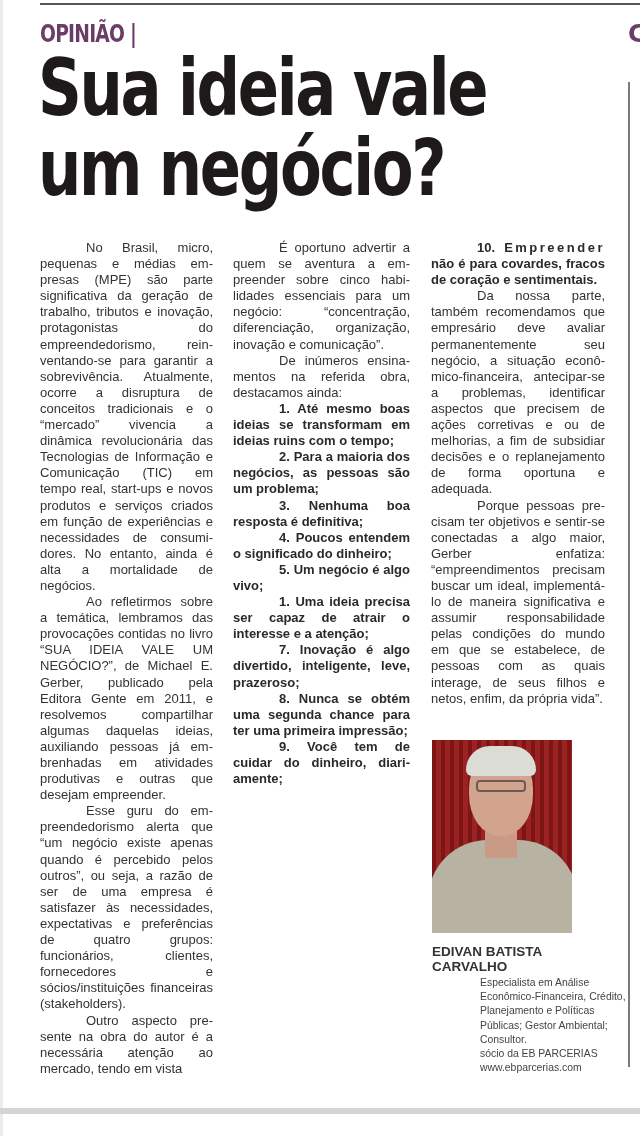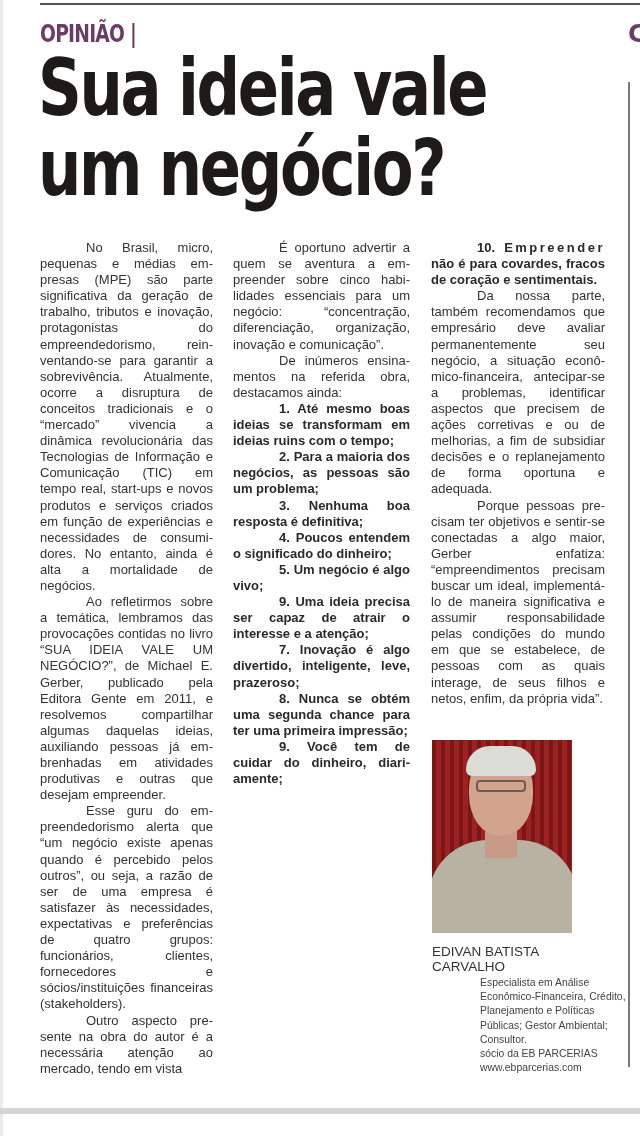--- a/index.html
+++ b/index.html
@@ -19,21 +19,21 @@
   .c3 { left:431px; width:174px; }
   .spaced { letter-spacing:2.5px; }
   .photo { position:absolute; left:432px; top:740px; width:140px; height:193px; background:#8e1b1b; overflow:hidden; }
   .photo .stripes { position:absolute; inset:0; background:repeating-linear-gradient(90deg, #7d1515 0 4px, #9a2222 4px 9px); }
   .photo .shirt { position:absolute; left:-4px; top:100px; width:150px; height:110px; background:#b7b2a2; border-radius:60px 60px 0 0; }
   .photo .neck { position:absolute; left:53px; top:88px; width:32px; height:30px; background:#c99a85; }
   .photo .head { position:absolute; left:37px; top:10px; width:64px; height:86px; background:#d2a48e; border-radius:45% 45% 48% 48%; }
   .photo .hair { position:absolute; left:34px; top:6px; width:70px; height:30px; background:#dcdcd6; border-radius:40px 40px 10px 10px; }
   .photo .glasses { position:absolute; left:44px; top:40px; width:50px; height:12px; border:2px solid #6d5a52; border-radius:4px; box-sizing:border-box; }
   .byline { position:absolute; left:432px; top:944px; width:200px; color:#444; }
-  .byline .name { font-weight:normal; font-size:13.5px; line-height:15px; color:#333; }
+  .byline .name { font-weight:bold; font-size:13.5px; line-height:15px; color:#333; }
   .byline .desc { font-size:10.4px; line-height:14.2px; margin-top:2px;margin-left:48px; }
   .bottom-bar { position:absolute; left:0; top:1108px; width:640px; height:6px; background:#d4d4d4; }
   .bottom-white { position:absolute; left:3px; top:1114px; width:637px; height:22px; background:#fff; }
 </style>
 </head>
 <body>
 
 <div class="page"></div>
 <div class="top-rule"></div>
 <div class="section">OPINIÃO |</div>
@@ -54,21 +54,21 @@
 </div>
 
 <div class="col c2">
   <p>É oportuno advertir a quem se aventura a em­preender sobre cinco habi­lidades essenciais para um negócio: “concen­tração, diferenciação, or­ganização, inovação e co­municação”.</p>
   <p>De inúmeros ensina­mentos na referida obra, destacamos ainda:</p>
   <p class="b">1. Até mesmo boas ideias se transfor­mam em ideias ruins com o tempo;</p>
   <p class="b">2. Para a maioria dos negócios, as pes­soas são um problema;</p>
   <p class="b">3. Nenhuma boa resposta é definitiva;</p>
   <p class="b">4. Poucos enten­dem o significado do dinheiro;</p>
   <p class="b">5. Um negócio é algo vivo;</p>
-  <p class="b">9. Uma ideia pre­cisa ser capaz de atrair o interesse e a atenção;</p>
+  <p class="b">1. Uma ideia pre­cisa ser capaz de atrair o interesse e a atenção;</p>
   <p class="b">7. Inovação é algo divertido, inteligen­te, leve, prazeroso;</p>
   <p class="b">8. Nunca se obtém uma segunda chance para ter uma pri­meira impressão;</p>
   <p class="b">9. Você tem de cuidar do dinheiro, diari­amente;</p>
 </div>
 
 <div class="col c3">
   <p class="b"><span>10.</span> <span class="spaced">Empreender</span> <span>não é para covardes, fracos de coração e sen­timentais.</span></p>
   <p>Da nossa parte, também recomendamos que empresário deve ava­liar permanentemente seu negócio, a situação econô­mico-financeira, antecipar-se a problemas, identificar aspectos que precisem de ações corretivas e ou de melhorias, a fim de subsidi­ar decisões e o replaneja­mento de forma oportuna e adequada.</p>
   <p>Porque pessoas pre­cisam ter objetivos e sen­tir-se conectadas a algo maior, Gerber enfatiza: “empreendimentos preci­sam buscar um ideal, im­plementá-lo de maneira significativa e assumir res­ponsabilidade pelas con­dições do mundo em que se estabelece, de pessoas com as quais interage, de seus filhos e netos, enfim, da própria vida”.</p>
 </div>

